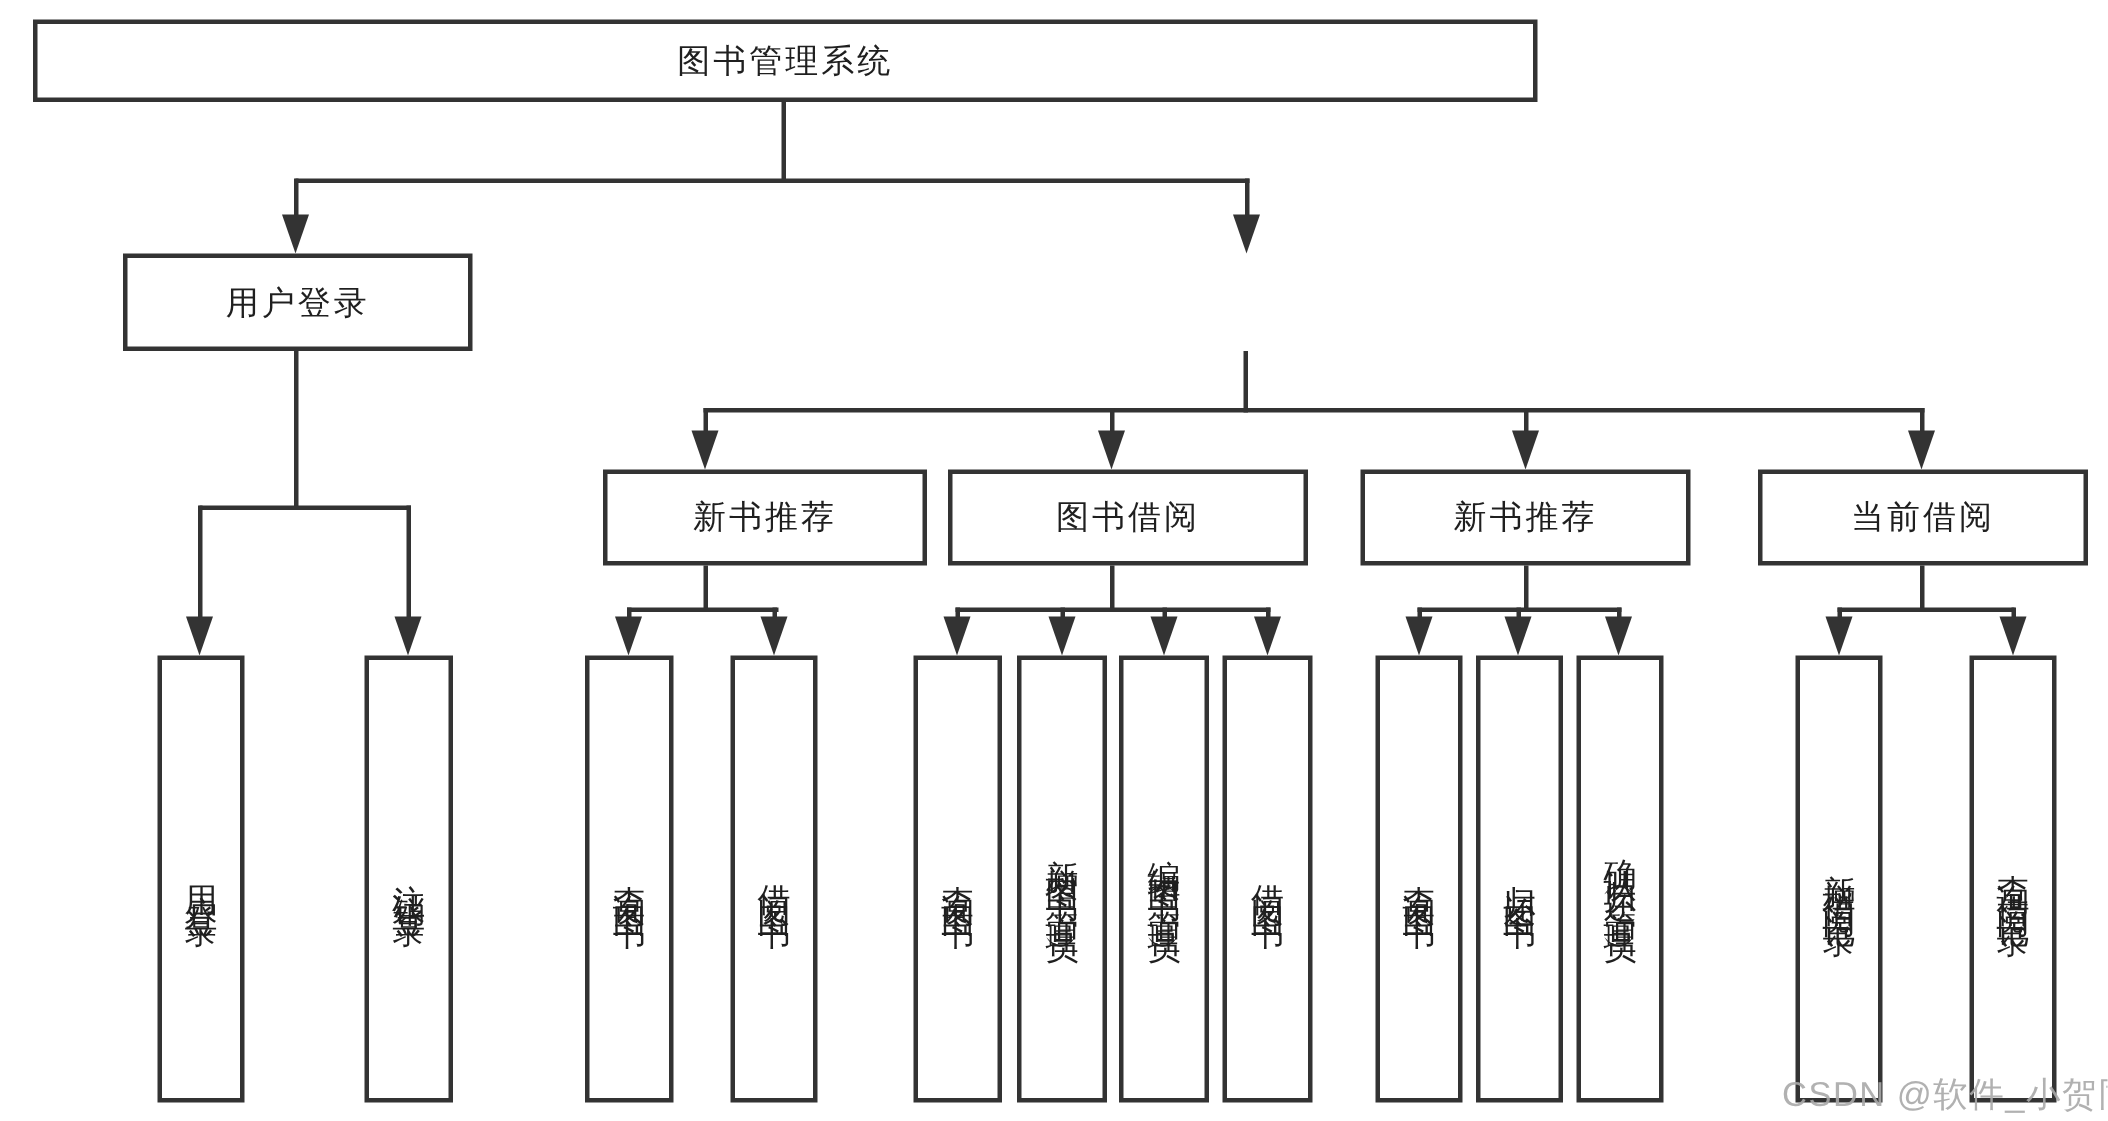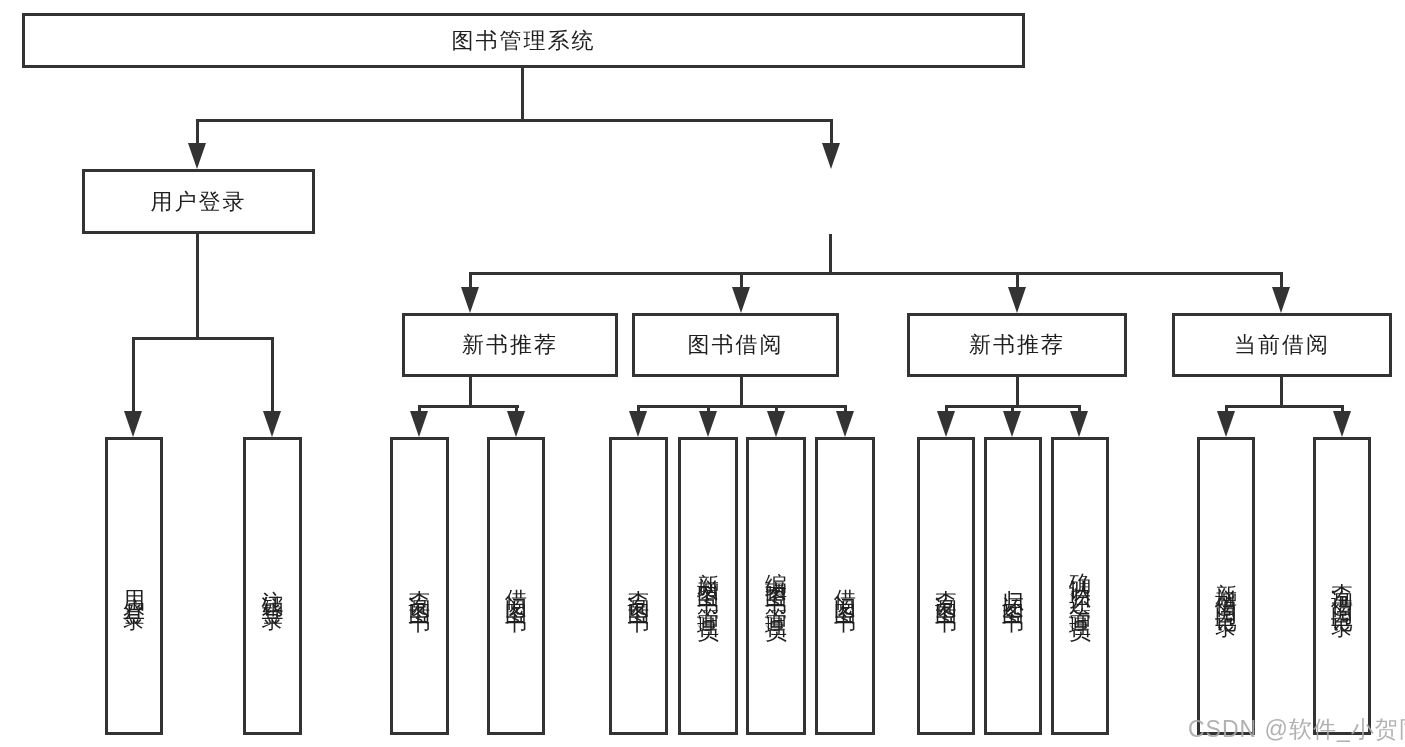--- a/index.html
+++ b/index.html
@@ -91,21 +91,21 @@
     <div class="ar" style="left:732px; top:287px;"></div>
     <div class="vl" style="left:1016px; top:272px; height:20px;"></div>
     <div class="ar" style="left:1008px; top:287px;"></div>
     <div class="vl" style="left:1280px; top:272px; height:20px;"></div>
     <div class="ar" style="left:1272px; top:287px;"></div>
   </div>
 
   <div class="box" style="left:362px; top:313px; width:216px; height:64px;margin-left:40px;">
     <span class="hnode">新书推荐</span>
   </div>
-  <div class="box" style="left:632px; top:313px; width:207px; height:64px;">
+  <div class="box" style="left:632px; top:313px; width:240px; height:64px;">
     <span class="hnode">图书借阅</span>
   </div>
   <div class="box" style="left:907px; top:313px; width:220px; height:64px;">
     <span class="hnode">新书推荐</span>
   </div>
   <div class="box" style="left:1172px; top:313px; width:220px; height:64px;">
     <span class="hnode">当前借阅</span>
   </div>
 
   <div>

